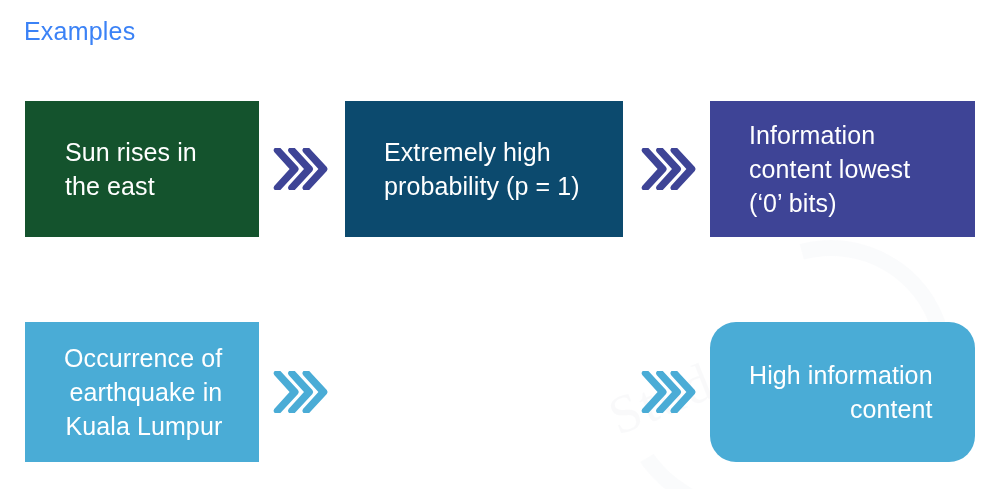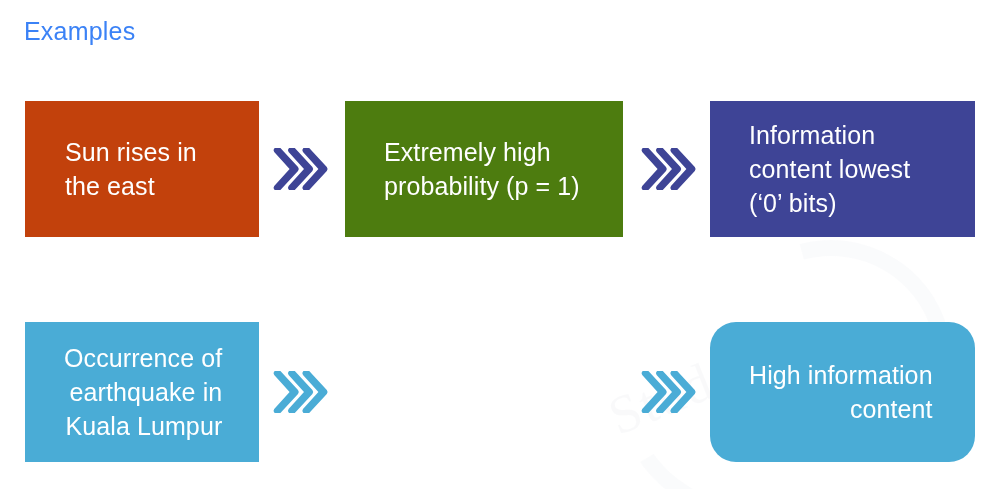--- a/index.html
+++ b/index.html
@@ -117,34 +117,34 @@
 <div id="watermark">
   <div class="wm-swoosh s1"></div>
   <div class="wm-swoosh s2"></div>
   <div class="wm-txt">Studocu</div>
 </div>
 
 <div id="page-title" style="color: #3b82f6;">Examples</div>
 
 <div class="flow-row" id="row-0">
 
-  <div class="flow-box col-0" style="background: #c2410c; padding-left: 40px;">
+  <div class="flow-box col-0" style="background: #14532d; padding-left: 40px;">
     <span class="box-text">Sun rises in
 the east</span>
   </div>
 
   <span class="arrow arrow-0">
     <svg viewBox="0 0 58 48" xmlns="http://www.w3.org/2000/svg" aria-hidden="true">
       <path d="M2.6 3.0 L8.4 3.0 L26.0 22.0 Q27.6 24.0 26.0 26.0 L8.4 45.0 L2.6 45.0 Q0.6 43.0 2.2 41.0 L17.6 24.0 L2.2 7.0 Q0.6 5.0 2.6 3.0 Z" fill="#3e4496"></path>
       <path d="M17.0 3.0 L22.8 3.0 L40.4 22.0 Q42.0 24.0 40.4 26.0 L22.8 45.0 L17.0 45.0 Q15.0 43.0 16.6 41.0 L32.0 24.0 L16.6 7.0 Q15.0 5.0 17.0 3.0 Z" fill="#3e4496"></path>
       <path d="M31.4 3.0 L37.2 3.0 L54.8 22.0 Q56.4 24.0 54.8 26.0 L37.2 45.0 L31.4 45.0 Q29.4 43.0 31.0 41.0 L46.4 24.0 L31.0 7.0 Q29.4 5.0 31.4 3.0 Z" fill="#3e4496"></path>
     </svg>
   </span>
 
-  <div class="flow-box col-1" style="background: #4d7c0f;">
+  <div class="flow-box col-1" style="background: #0c4a6e;">
     <span class="box-text">Extremely high
 probability (p = 1)</span>
   </div>
 
   <span class="arrow arrow-1">
     <svg viewBox="0 0 58 48" xmlns="http://www.w3.org/2000/svg" aria-hidden="true">
       <path d="M2.6 3.0 L8.4 3.0 L26.0 22.0 Q27.6 24.0 26.0 26.0 L8.4 45.0 L2.6 45.0 Q0.6 43.0 2.2 41.0 L17.6 24.0 L2.2 7.0 Q0.6 5.0 2.6 3.0 Z" fill="#3e4496"></path>
       <path d="M17.0 3.0 L22.8 3.0 L40.4 22.0 Q42.0 24.0 40.4 26.0 L22.8 45.0 L17.0 45.0 Q15.0 43.0 16.6 41.0 L32.0 24.0 L16.6 7.0 Q15.0 5.0 17.0 3.0 Z" fill="#3e4496"></path>
       <path d="M31.4 3.0 L37.2 3.0 L54.8 22.0 Q56.4 24.0 54.8 26.0 L37.2 45.0 L31.4 45.0 Q29.4 43.0 31.0 41.0 L46.4 24.0 L31.0 7.0 Q29.4 5.0 31.4 3.0 Z" fill="#3e4496"></path>
     </svg>

